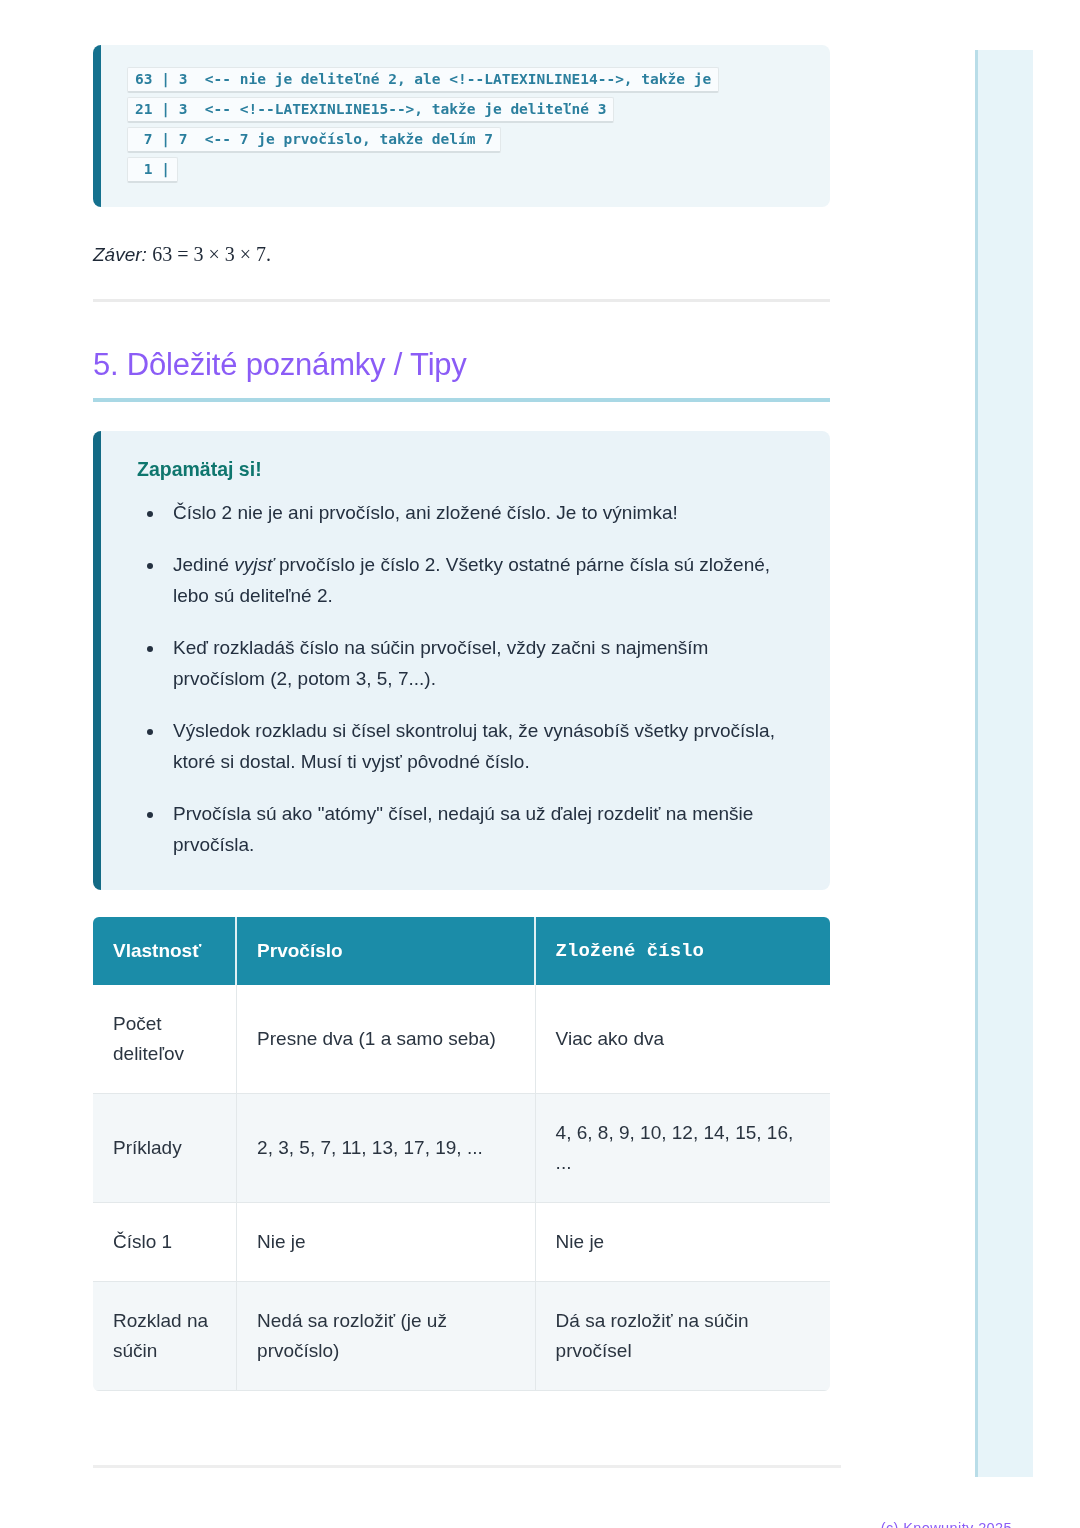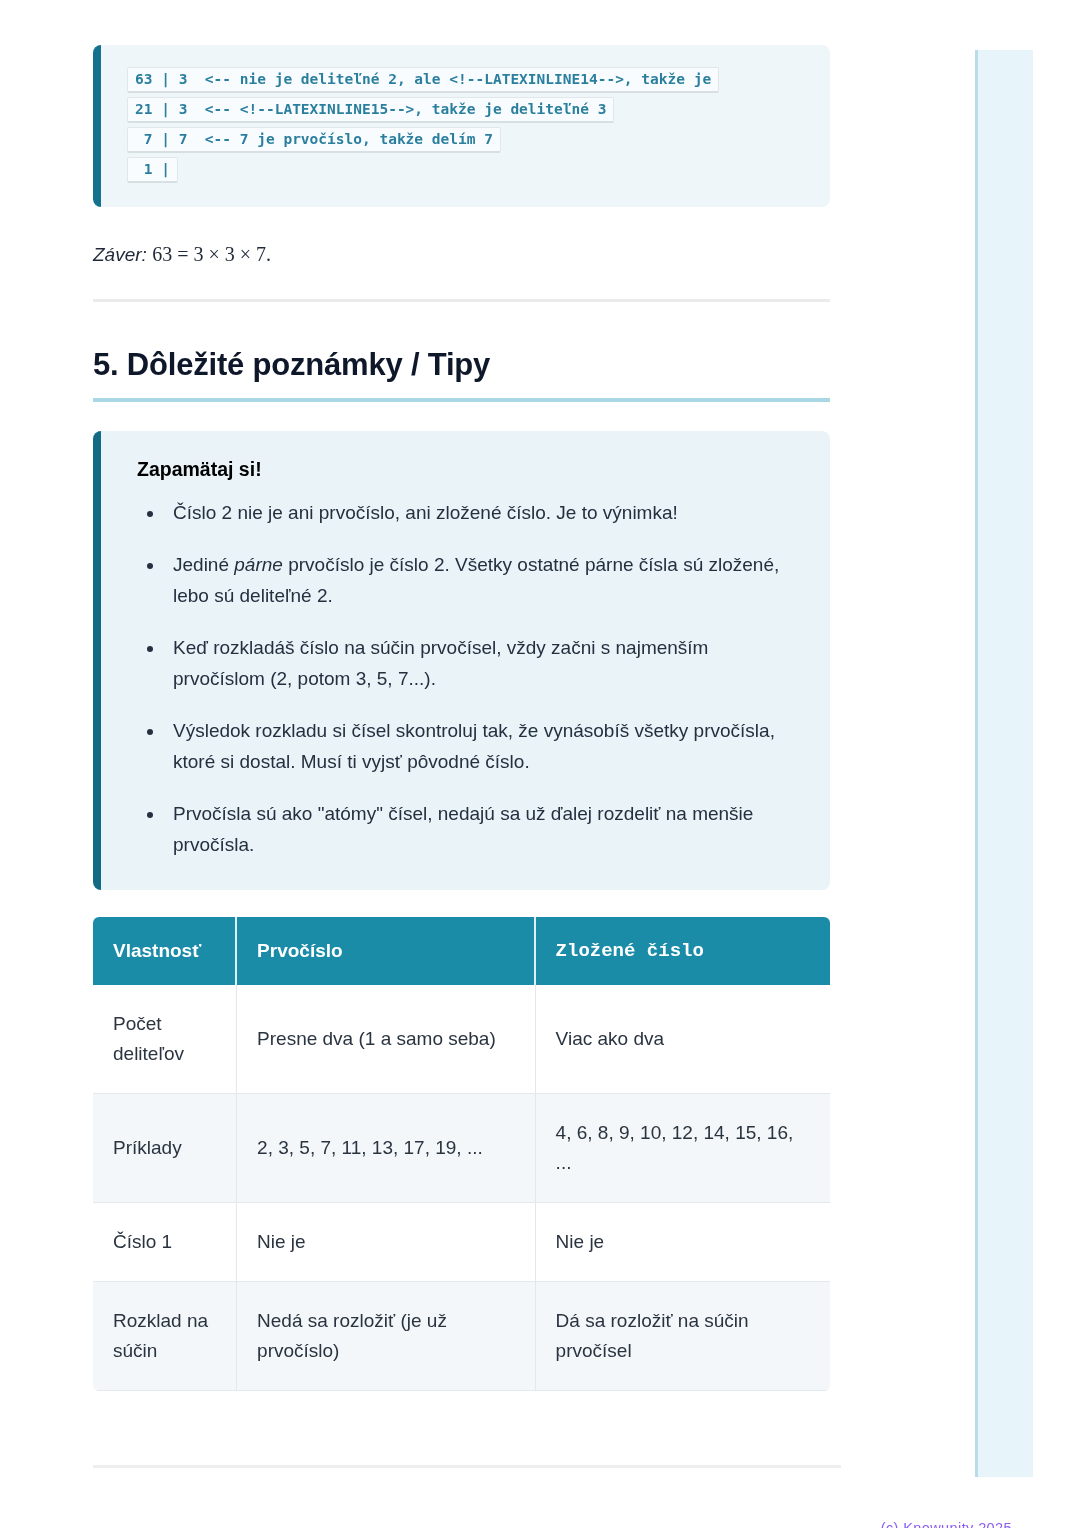--- a/index.html
+++ b/index.html
@@ -70,38 +70,38 @@
     position: absolute;
     left: 93px; top: 1465px;
     width: 748px; height: 3px;
     background: #eeeeee;
     z-index: 3;
   }
   
   .section-heading {
     margin-top: 45px;
     font-size: 31px;
-    font-weight: bold;
-    color: #0f172a;
+    font-weight: normal;
+    color: #8b5cf6;
     letter-spacing: -0.2px;
     padding-bottom: 15px;
     border-bottom: 4px solid #a9d8e5;
   }
   
   .callout {
     margin-top: 29px;
     background: #eaf3f8;
     border-left: 8px solid #136a85;
     border-radius: 8px;
     padding: 27px 32px 30px 36px;
   }
   .callout-title {
     font-size: 19.5px;
     font-weight: bold;
-    color: #000000;
+    color: #0f766e;
   }
   .callout-list {
     margin-top: 16px;
     padding-left: 28px;
     list-style: disc;
   }
   .callout-list li {
     font-size: 19px;
     line-height: 31px;
     color: #243040;
@@ -183,21 +183,21 @@
   </p>
 
   <div class="hr1"></div>
 
   <h2 class="section-heading">5. Dôležité poznámky / Tipy</h2>
 
   <div class="callout">
     <div class="callout-title">Zapamätaj si!</div>
     <ul class="callout-list">
       <li><span>Číslo 2 nie je ani prvočíslo, ani zložené číslo. Je to výnimka!</span></li>
-      <li><span>Jediné </span><em>párne</em><span> prvočíslo je číslo 2. Všetky ostatné párne čísla sú zložené, lebo sú deliteľné 2.</span></li>
+      <li><span>Jediné </span><em>vyjsť</em><span> prvočíslo je číslo 2. Všetky ostatné párne čísla sú zložené, lebo sú deliteľné 2.</span></li>
       <li><span>Keď rozkladáš číslo na súčin prvočísel, vždy začni s najmenším prvočíslom (2, potom 3, 5, 7...).</span></li>
       <li><span>Výsledok rozkladu si čísel skontroluj tak, že vynásobíš všetky prvočísla, ktoré si dostal. Musí ti vyjsť pôvodné číslo.</span></li>
       <li><span>Prvočísla sú ako "atómy" čísel, nedajú sa už ďalej rozdeliť na menšie prvočísla.</span></li>
     </ul>
   </div>
 
 
   <table class="comparison-table">
     <thead>
       <tr>

